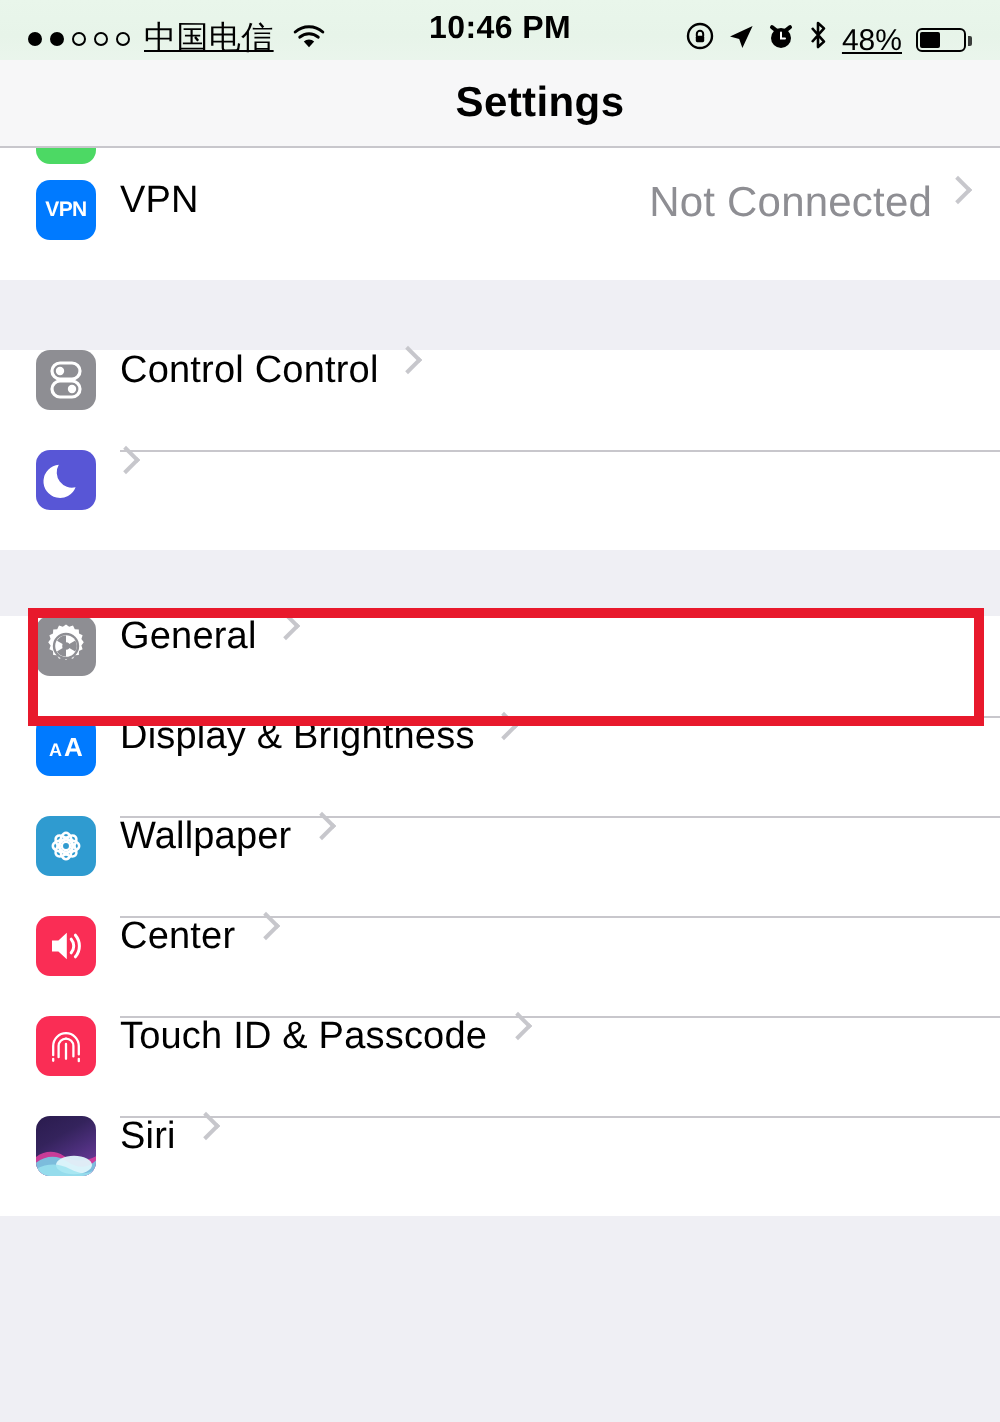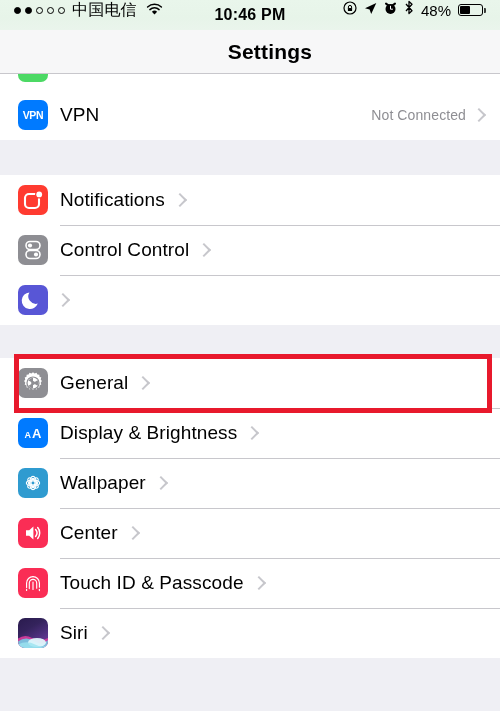--- a/index.html
+++ b/index.html
@@ -9,26 +9,27 @@
     background:#EFEFF4;
     overflow:hidden;
     position:relative;
   }
 
   
   .status-bar{
     position:relative;
     height:30px;
     display:flex;
-    align-items:flex-start;
+    align-items:flex-end;
     padding:0 14px;
     font-size:17px;
     color:#000;
     background:linear-gradient(to bottom,#E9F6EB 0%,#E7F4E9 60%,#EAF5EC 100%);
     z-index:30;
+    text-decoration:underline;
   }
   .sb-left{ display:flex; align-items:center; gap:7px; }
   .dots{ display:flex; align-items:center; gap:4px; }
   .dot{ width:7px; height:7px; border-radius:50%; border:1.2px solid #000; }
   .dot.filled{ background:#000; }
   .carrier{ font-size:16px; letter-spacing:.2px; }
   .wifi{ margin-left:2px; }
   .sb-center{
     position:absolute; left:0; right:0; top:0; bottom:0;
     display:flex; align-items:center; justify-content:center;
@@ -77,21 +78,21 @@
     width:30px;height:30px;border-radius:7px;
     background:#4CD964;
   }
   .group{ background:#fff; }
   .gap{ height:35px; background:#EFEFF4; }
   .gap.sm{ height:33px; }
 
   .row{
     height:50px;
     display:flex;
-    align-items:center;
+    align-items:flex-start;
     padding-left:18px;
     background:#fff;
     position:relative;
   }
   .row + .row::before{
     content:"";
     position:absolute; left:60px; right:0; top:0;
     height:.5px; background:#C8C7CC;
   }
   .icon-wrap{
@@ -102,21 +103,21 @@
   }
   .row-label{
     margin-left:12px;
     font-size:19px;
     color:#000;
     letter-spacing:.1px;
     white-space:nowrap;
   }
   .row-value{
     margin-left:auto;
-    font-size:14px;
+    font-size:21px;
     color:#8E8E93;
     letter-spacing:.1px;
   }
   .chev{
     margin-left:10px;
     margin-right:16px;
     width:10px;height:10px;
     border-right:2.2px solid #C7C7CC;
     border-top:2.2px solid #C7C7CC;
     transform:rotate(45deg);
@@ -229,31 +230,20 @@
       <span class="row-label">VPN</span>
       <span class="row-value">Not Connected</span>
       <span class="chev"></span>
     </div>
   </div>
 
   <div class="gap"></div>
 
   <div class="group">
 
-    <div class="row">
-      <span class="icon-wrap ic-notif">
-        <svg width="30" height="30" viewBox="0 0 30 30">
-          <rect x="7" y="9" width="14" height="14" rx="4" stroke="#fff" stroke-width="2.1" fill="none"></rect>
-          <circle cx="21.2" cy="9.4" r="4.1" fill="#FF3B30"></circle>
-          <circle cx="21.2" cy="9.4" r="2.9" fill="#fff"></circle>
-        </svg>
-      </span>
-      <span class="row-label">Notifications</span>
-      <span class="chev"></span>
-    </div>
 
     <div class="row">
       <span class="icon-wrap ic-cc">
         <svg width="30" height="30" viewBox="0 0 30 30">
           <rect x="8" y="6.5" width="14" height="8" rx="4" stroke="#fff" stroke-width="1.6" fill="none"></rect>
           <circle cx="12" cy="10.5" r="2.1" fill="#fff"></circle>
           <rect x="8" y="15.5" width="14" height="8" rx="4" stroke="#fff" stroke-width="1.6" fill="none"></rect>
           <circle cx="18" cy="19.5" r="2.1" fill="#fff"></circle>
         </svg>
       </span>

